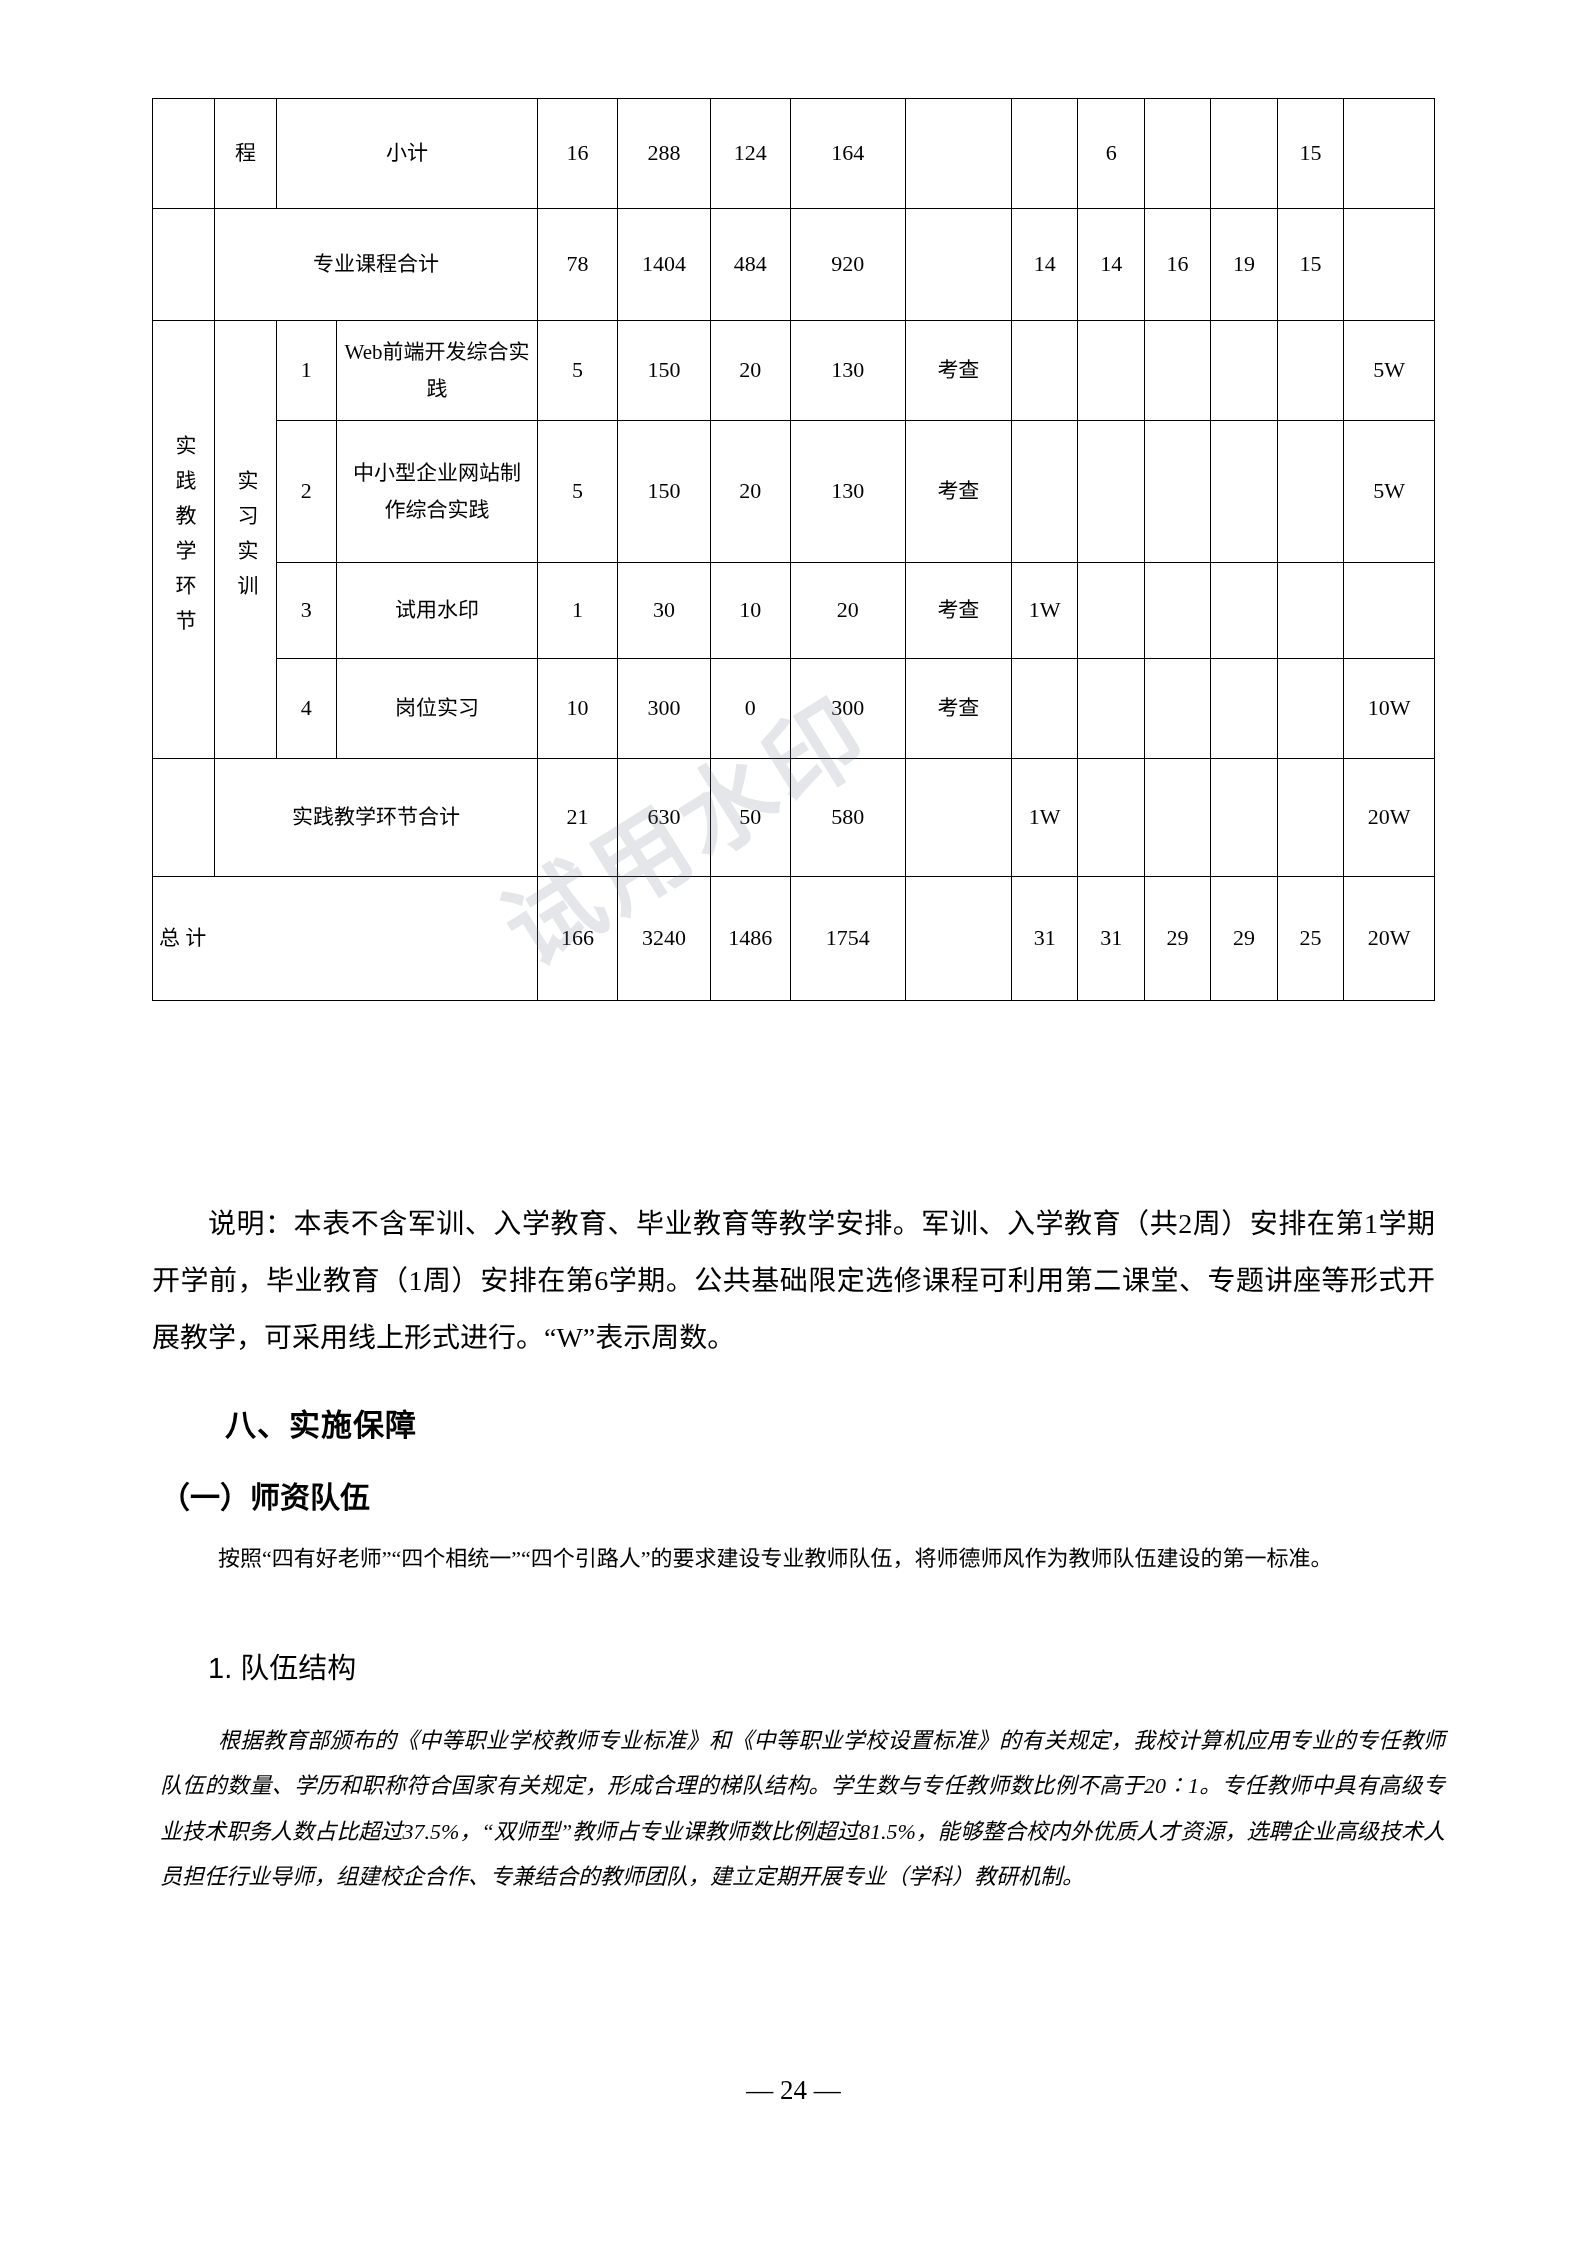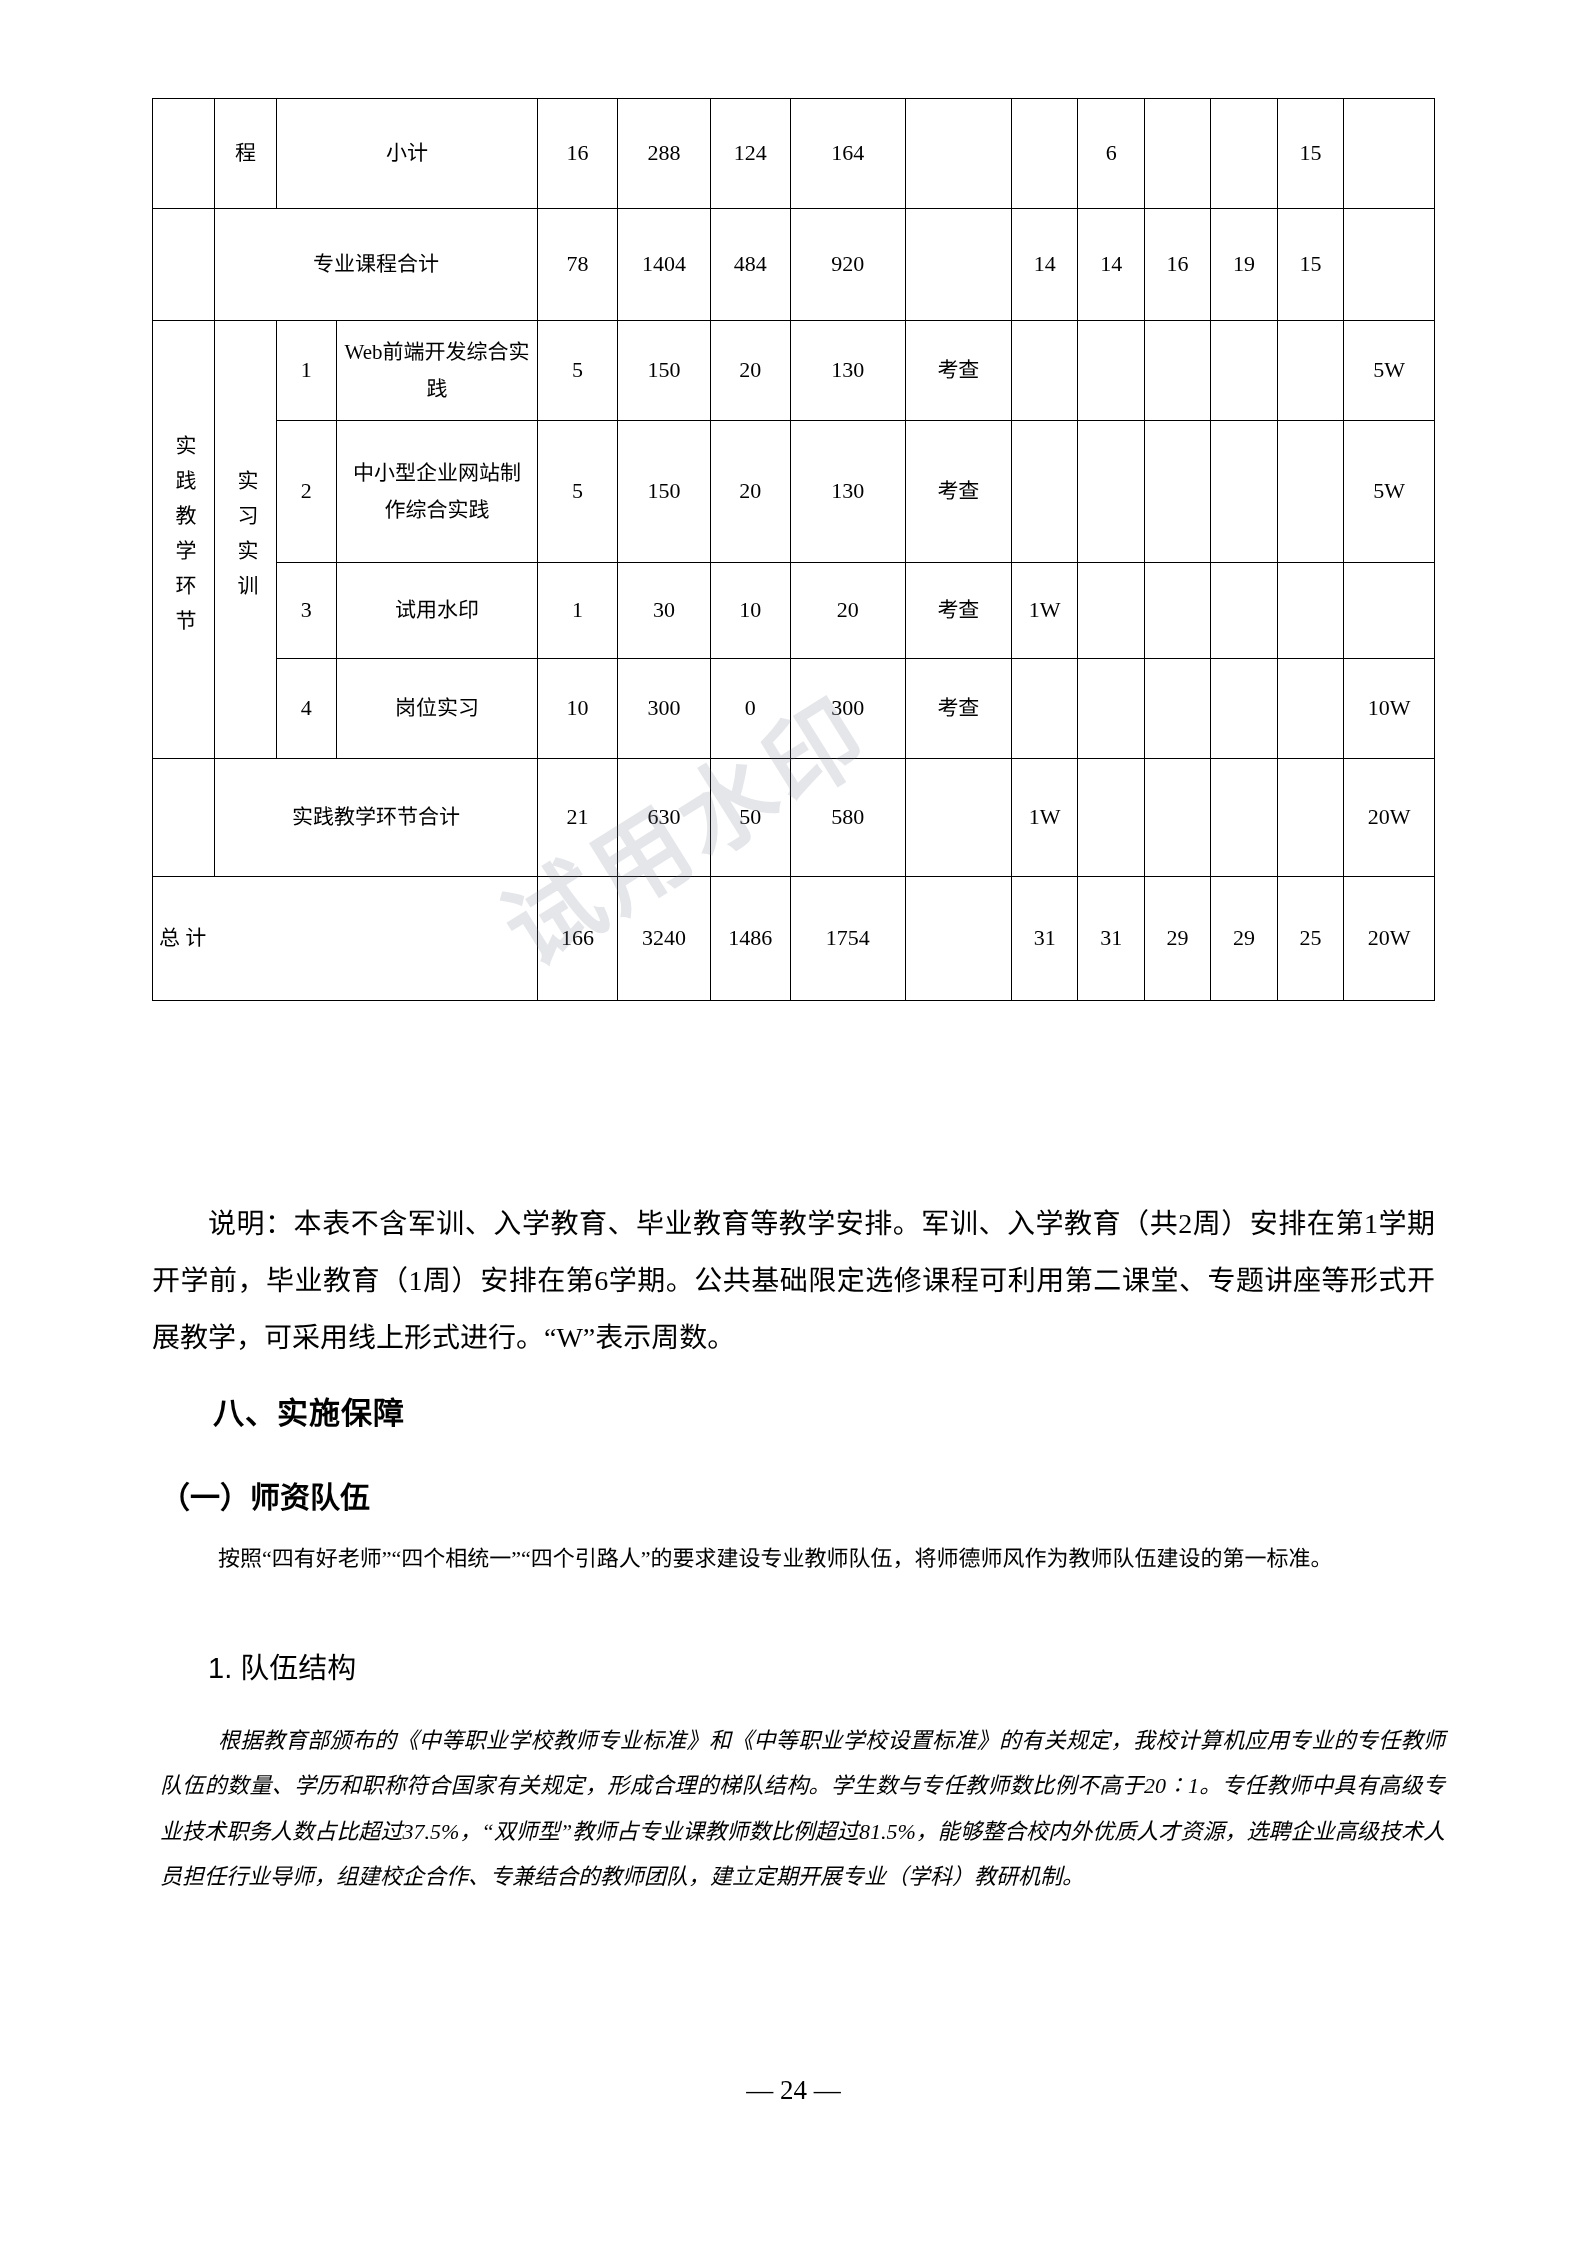--- a/index.html
+++ b/index.html
@@ -106,21 +106,21 @@
     line-height: 2.03;
     text-indent: 56px;
     text-align: justify;
     font-family: "Liberation Serif", "DejaVu Serif", serif;
     z-index: 2;
   }
   h2.sec {
     position: absolute;
     left: 208px;
     top: 1383px;
-    margin: 5px;
+    margin: 17px;
     font-size: 31px;
     font-weight: 700;
     letter-spacing: 1px;
     font-family: "Liberation Sans", "DejaVu Sans", sans-serif;
     z-index: 2;
   }
   h3.subsec {
     position: absolute;
     left: 152px;
     top: 1465px;

